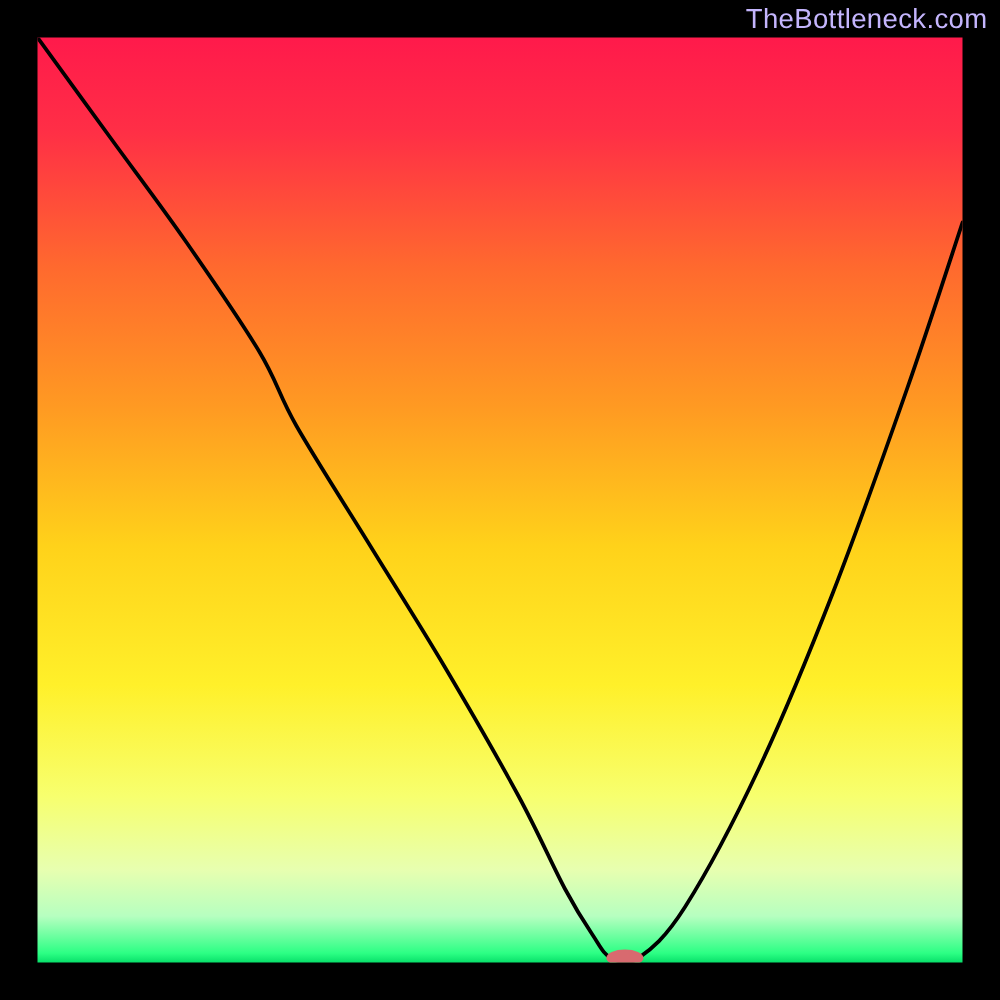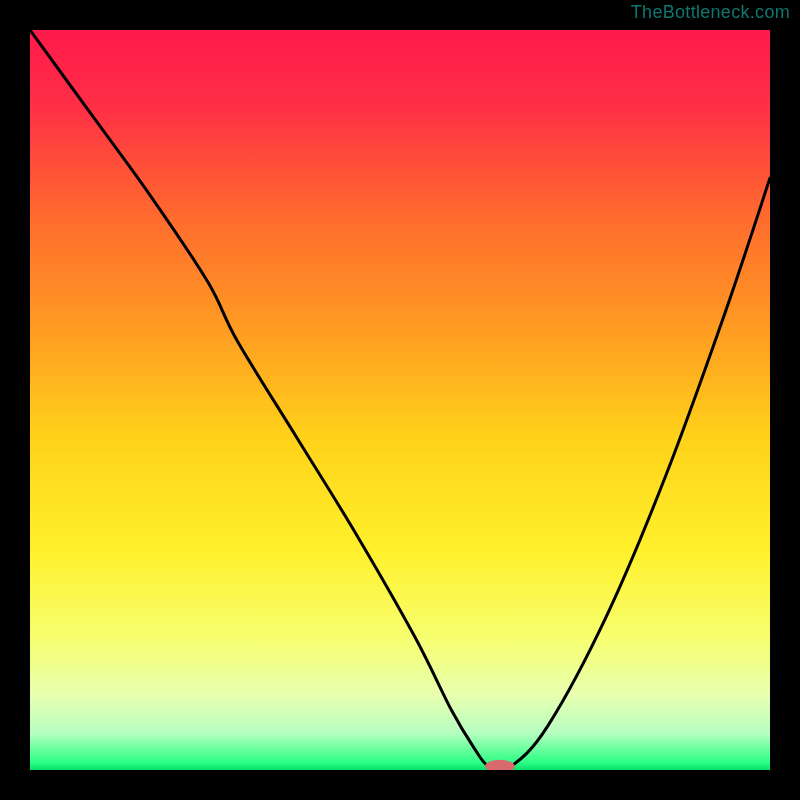--- a/index.html
+++ b/index.html
@@ -14,23 +14,23 @@
     position: relative;
     width: 800px;
     height: 800px;
     background: #000;
   }
   .watermark {
     position: absolute;
     top: 2px;
     right: 10px;
     font-family: Arial, Helvetica, sans-serif;
-    font-size: 18px;
+    font-size: 22px;
     font-weight: 500;
-    color: #0f766e;
+    color: #c4b5fd;
     letter-spacing: 0.3px;
     z-index: 10;
   }
   svg {
     position: absolute;
     top: 0;
     left: 0;
   }
 </style>
 </head>

